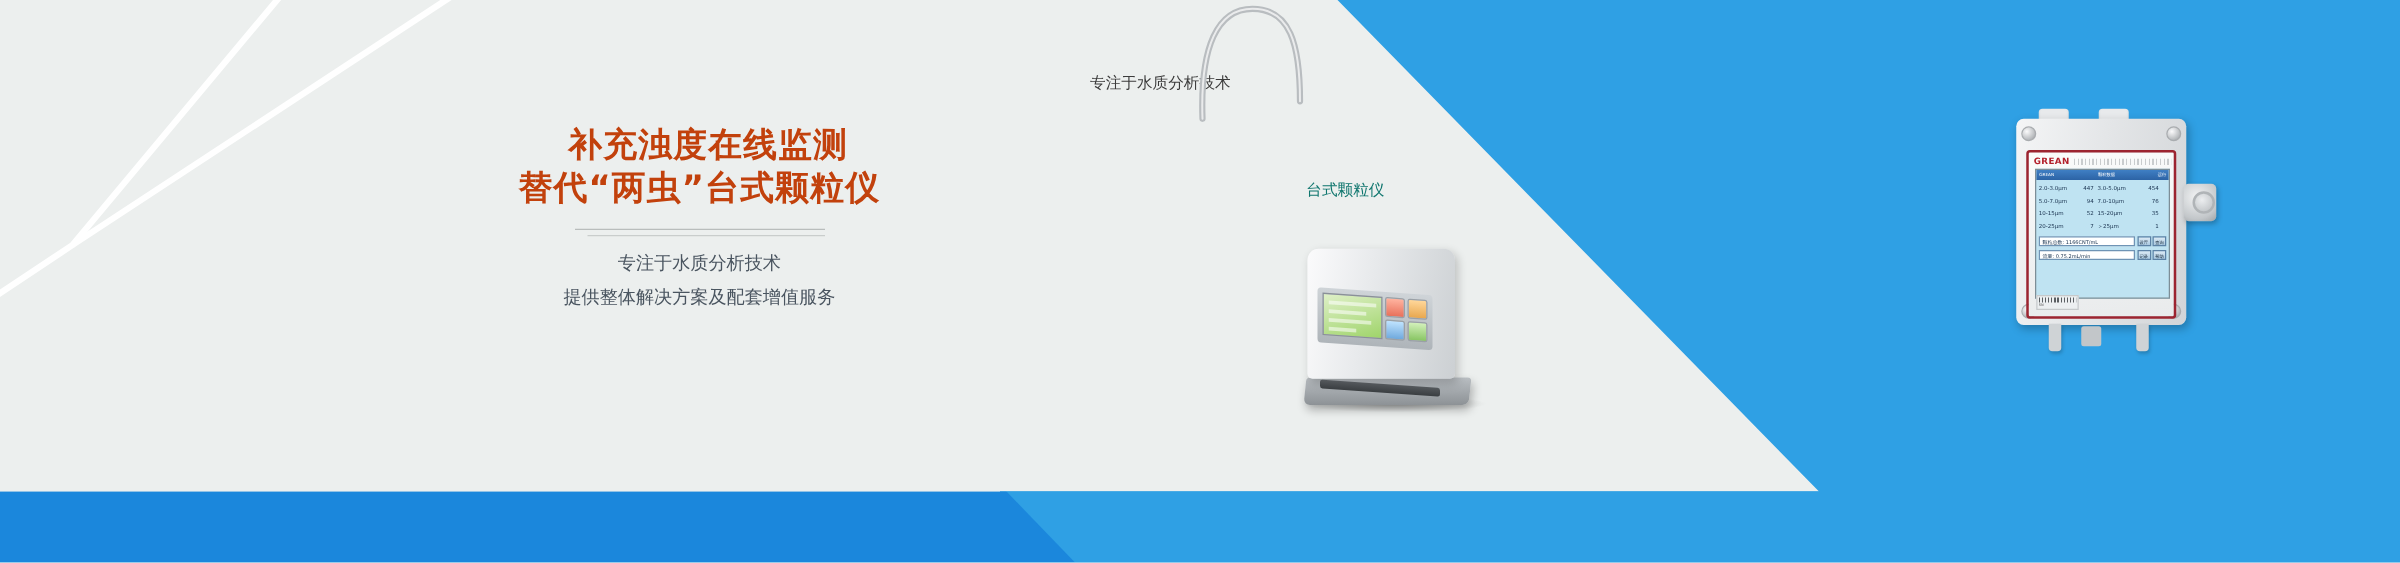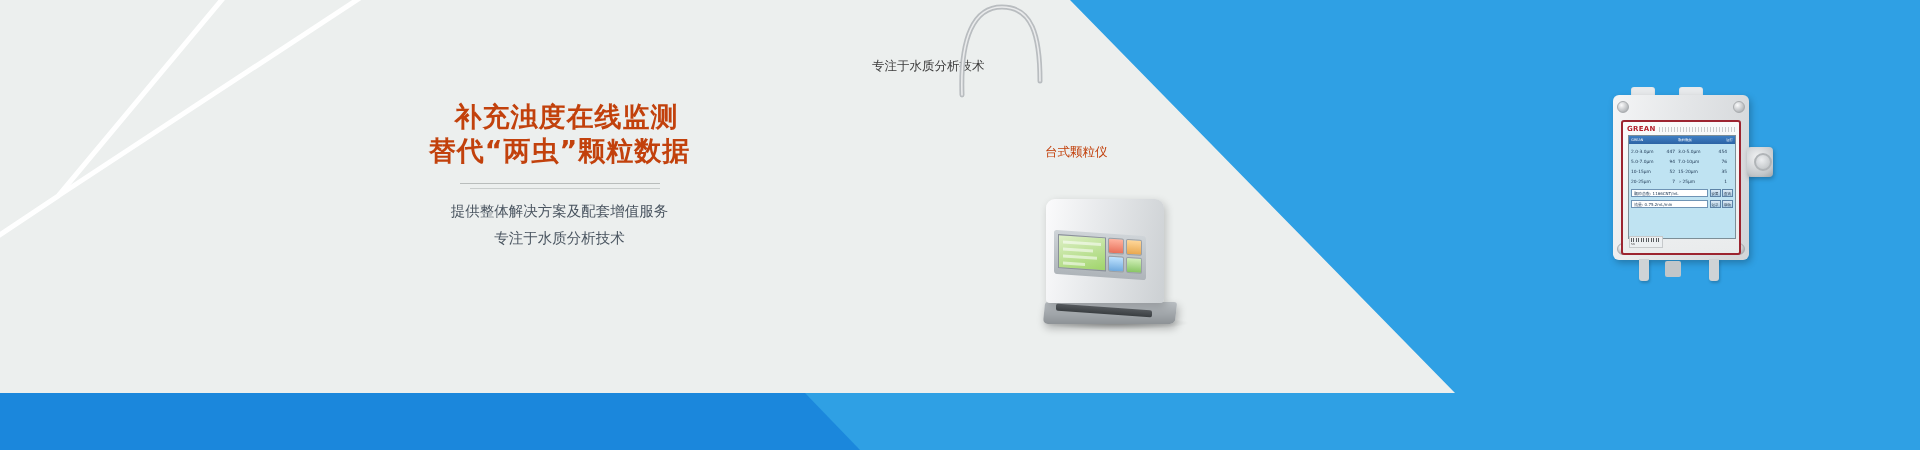--- a/index.html
+++ b/index.html
@@ -78,21 +78,21 @@
   
   .product-area { position:absolute; left:790px; top:0; width:500px; height:450px; }
 
   .label-top {
     position:absolute; left:872px; top:58px;
     font-size:12.5px; color:#3b3b3b; white-space:nowrap;
     font-family:"DejaVu Sans","Liberation Sans",sans-serif;
   }
   .label-right {
     position:absolute; left:1045px; top:144px;
-    font-size:12.5px; color:#c2410c; white-space:nowrap;
+    font-size:12.5px; color:#0f766e; white-space:nowrap;
     font-family:"DejaVu Sans","Liberation Sans",sans-serif;
   }
 
   
   .analyzer { position:absolute; left:815px; top:85px; width:152px; height:185px; }
 
   .an-body {
     position:absolute; left:8px; top:10px; width:136px; height:165px;
     background:linear-gradient(100deg,#f4f5f6 0%,#e4e6e8 45%,#d2d5d8 100%);
     border-radius:6px;
@@ -258,28 +258,28 @@
   <div class="bg-blue-bottom"></div>
 
   <div class="panel">
     <div class="br br-tl"></div>
     <div class="br br-tr"></div>
     <div class="br br-bl"></div>
     <div class="br br-br"></div>
 
     <div class="headline">
       <span class="l1">补充浊度在线监测</span>
-      <span class="l2">替代“两虫”颗粒数据</span>
+      <span class="l2">替代“两虫”台式颗粒仪</span>
     </div>
 
     <div class="divider"></div>
 
     <div class="sublines">
+      <span class="s">专注于水质分析技术</span>
       <span class="s">提供整体解决方案及配套增值服务</span>
-      <span class="s">专注于水质分析技术</span>
     </div>
   </div>
 
   <div class="label-top">专注于水质分析技术</div>
   <div class="label-right">台式颗粒仪</div>
 
   <div class="product-area">
 
     <div class="analyzer">
 

